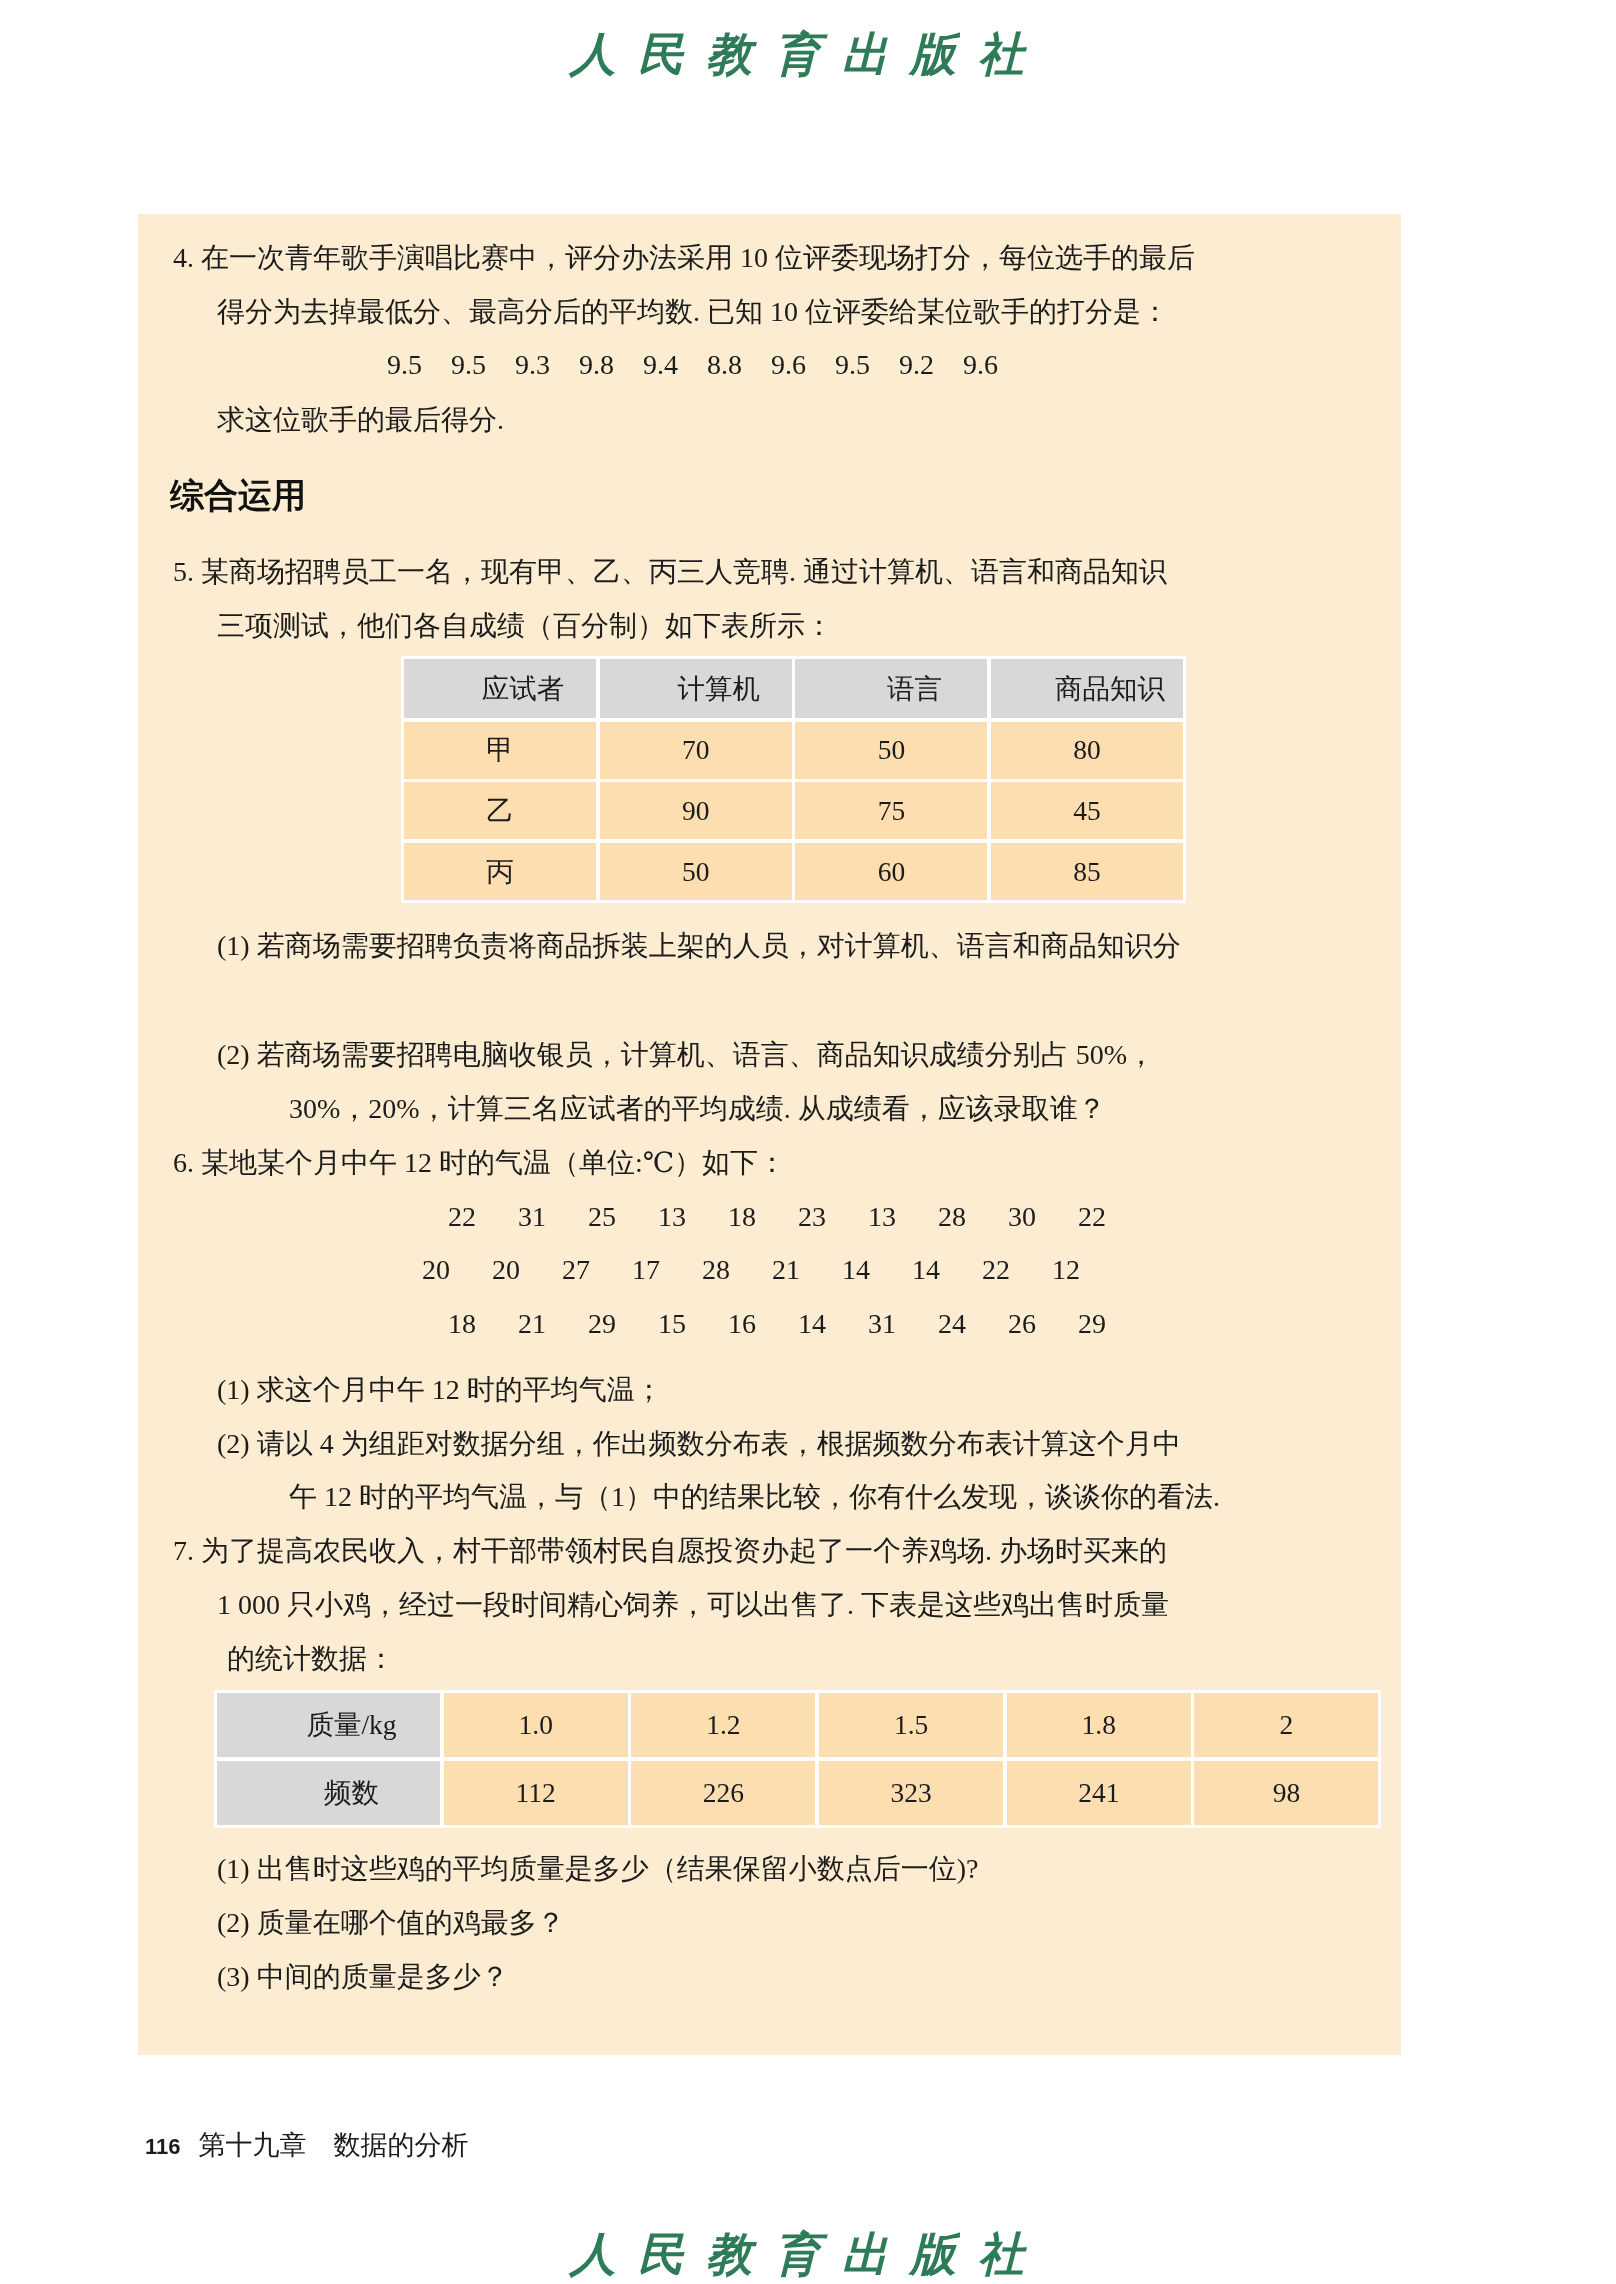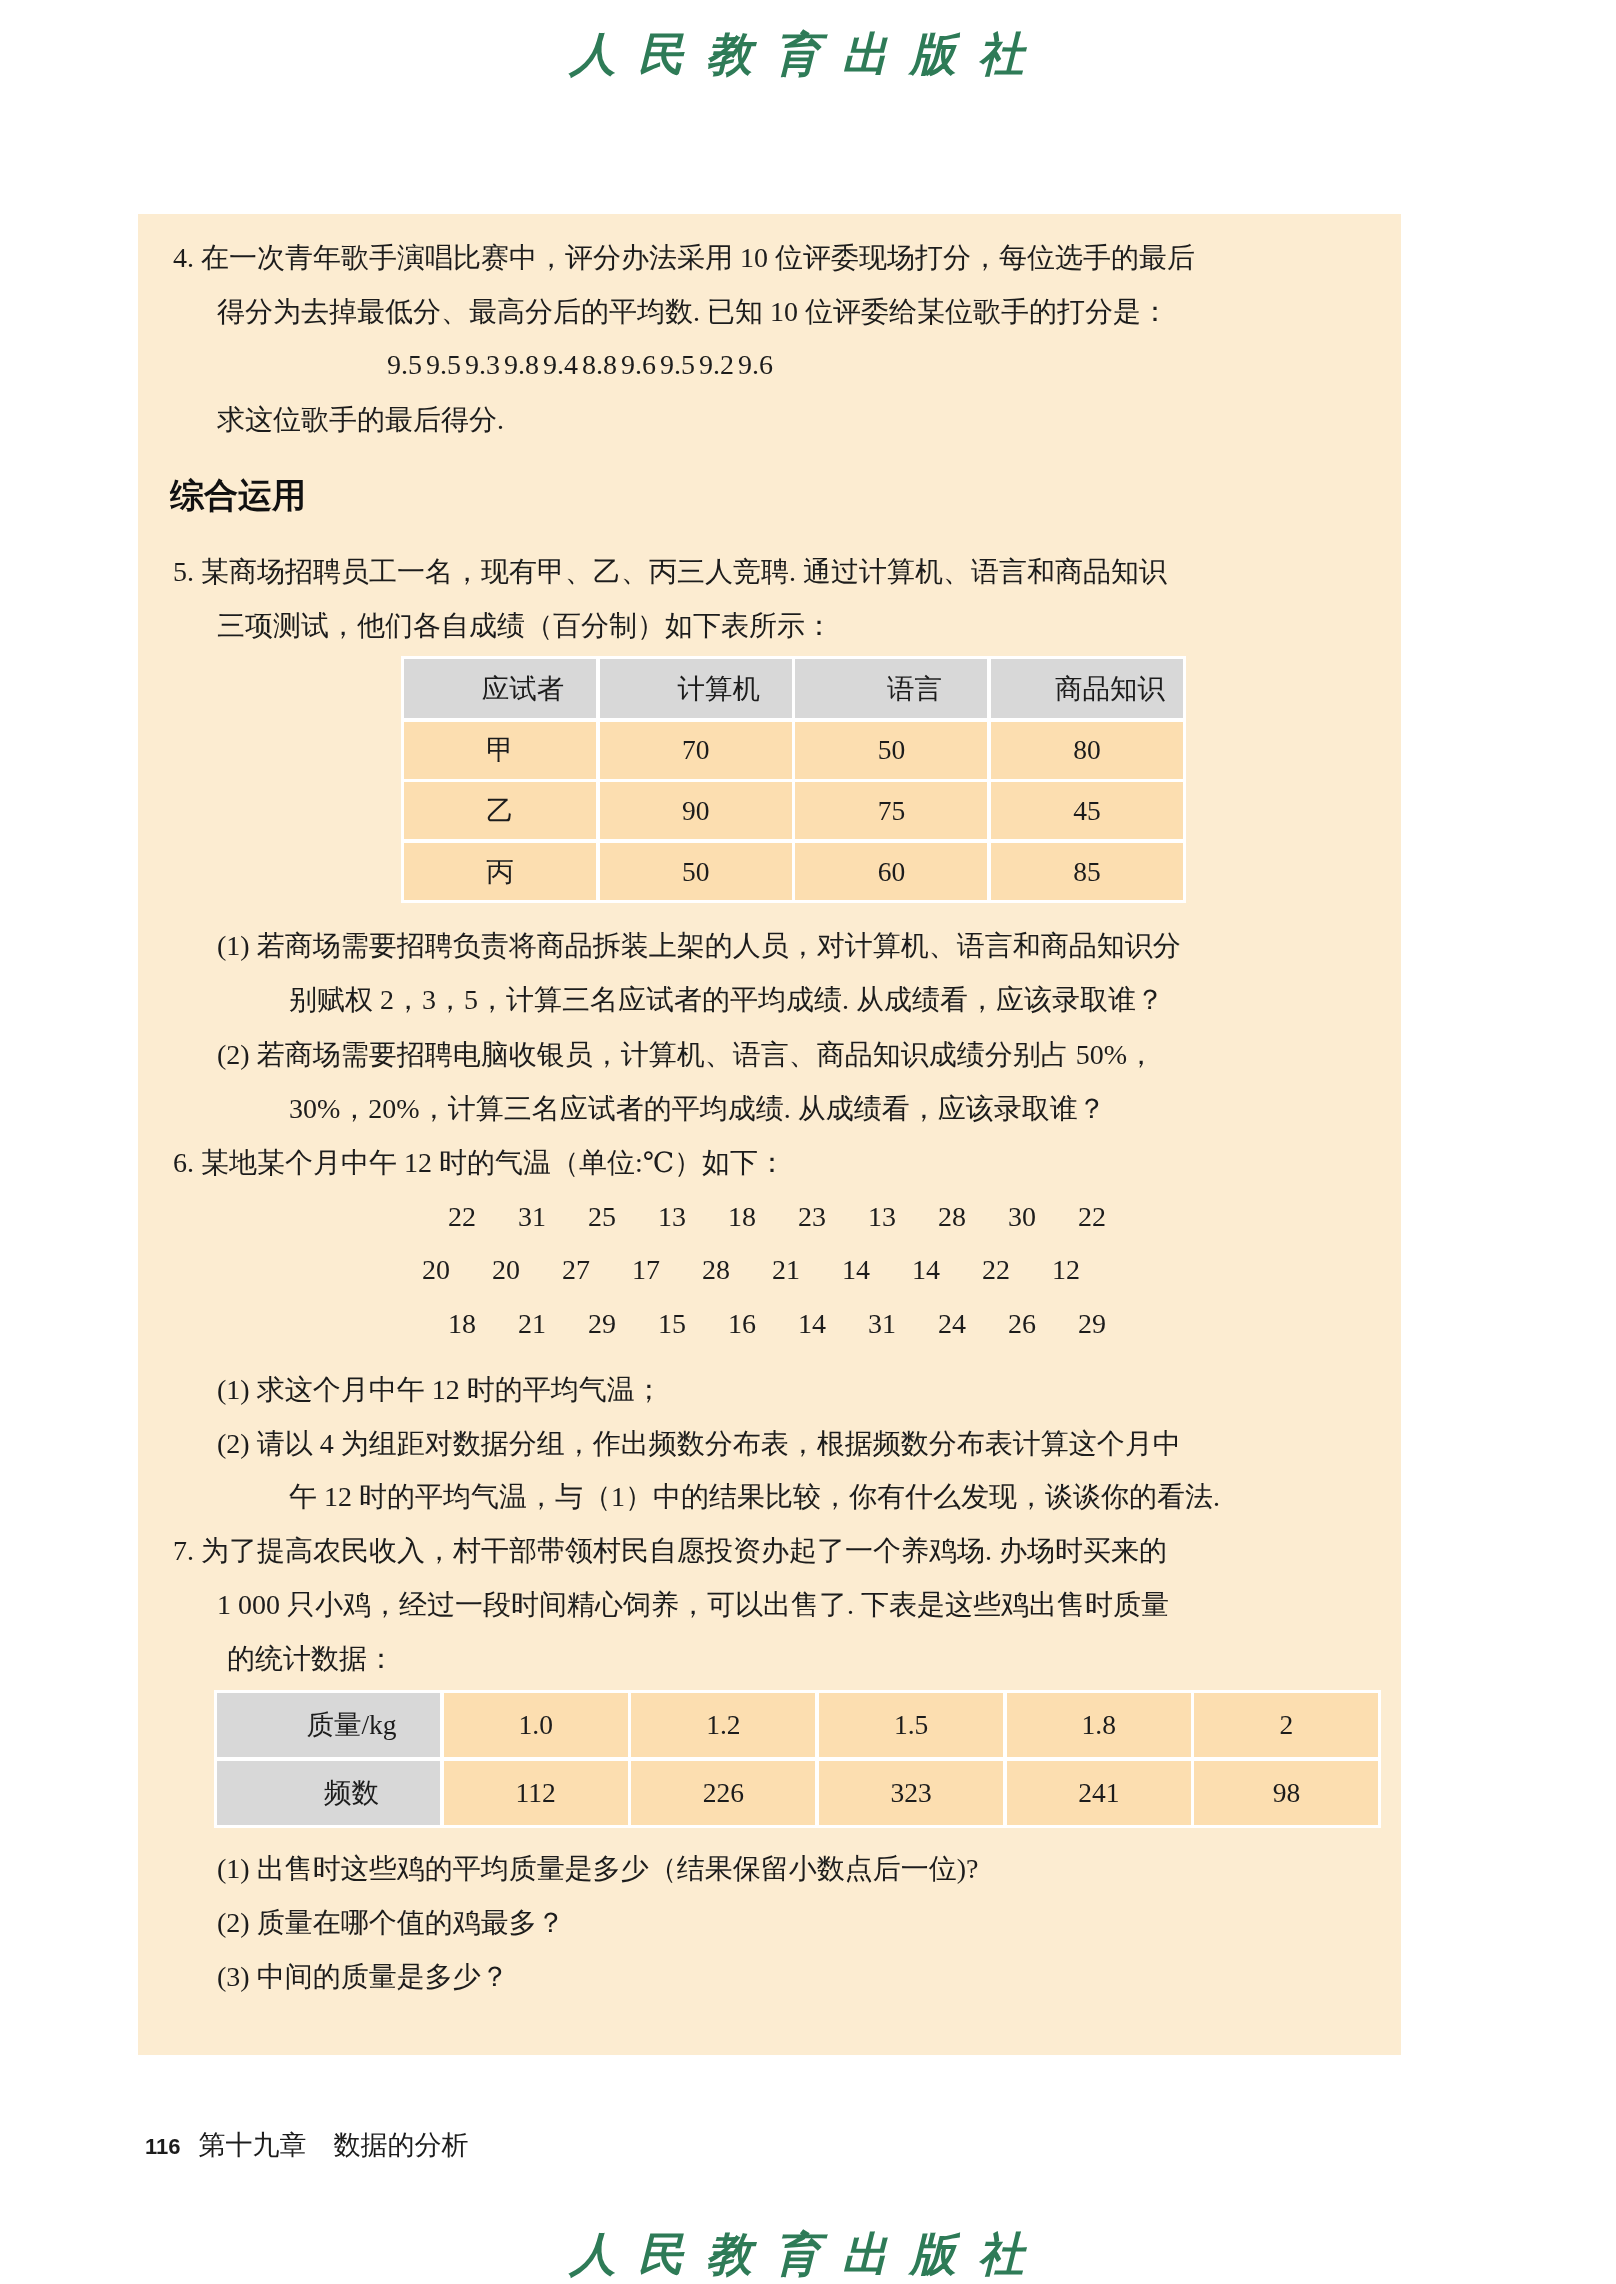--- a/index.html
+++ b/index.html
@@ -48,21 +48,21 @@
     font-weight:bold;
     font-size:34px;
     color:#111;
   }
   .num-row{
     position:absolute;
     display:flex;
     white-space:nowrap;
     font-size:28px;
   }
-  .num-row.scores{gap:4px;}
+  .num-row.scores{gap:29px;}
   .num-row.temps{gap:36px;}
   .num-row.temps span{display:inline-block;width:34px;text-align:center;}
   .tbl{
     position:absolute;
     background:#ffffff;
     display:grid;
     gap:3.7px;
     padding:3px;
   }
   .tbl .cell{
@@ -143,21 +143,20 @@
     <div class="cell orange">90</div>
     <div class="cell orange">75</div>
     <div class="cell orange">45</div>
     <div class="cell orange">丙</div>
     <div class="cell orange">50</div>
     <div class="cell orange">60</div>
     <div class="cell orange">85</div>
   </div>
 
   <div class="line" style="left:217px;top:911px;">(1) 若商场需要招聘负责将商品拆装上架的人员，对计算机、语言和商品知识分</div>
-  <div class="line" style="left:289px;top:965px;">别赋权 2，3，5，计算三名应试者的平均成绩. 从成绩看，应该录取谁？</div>
   <div class="line" style="left:217px;top:1020px;">(2) 若商场需要招聘电脑收银员，计算机、语言、商品知识成绩分别占 50%，</div>
   <div class="line" style="left:289px;top:1074px;">30%，20%，计算三名应试者的平均成绩. 从成绩看，应该录取谁？</div>
 
   <div class="line" style="left:173px;top:1128px;">6. 某地某个月中午 12 时的气温（单位:℃）如下：</div>
 
   <div class="num-row temps" style="left:445px;top:1183px;">
     <span>22</span>
     <span>31</span>
     <span>25</span>
     <span>13</span>

